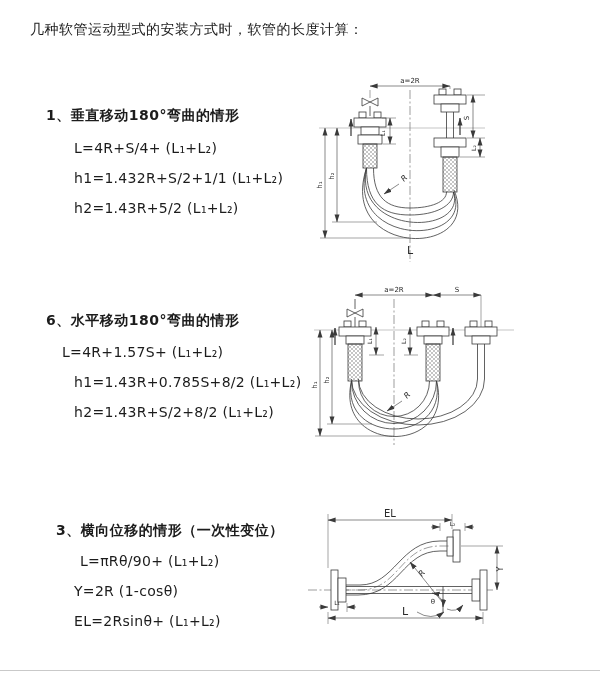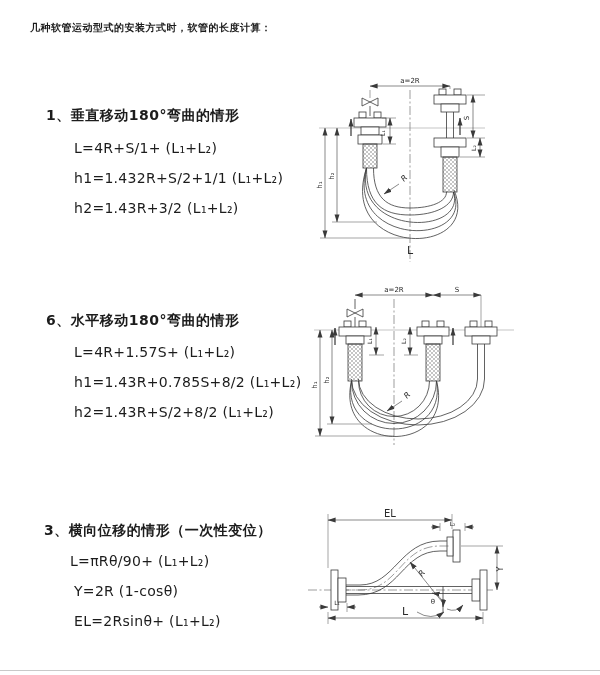--- a/index.html
+++ b/index.html
@@ -2,21 +2,21 @@
 <html><head>
 <meta charset="utf-8">
 <style>
   html,body{margin:0;padding:0;}
   body{
     width:600px;height:675px;position:relative;background:#fff;
     font-family:"DejaVu Sans","Liberation Sans",sans-serif;
     color:#1c1c1c;overflow:hidden;
   }
   .abs{position:absolute;}
-  .title{left:30px;top:21px;font-size:10px;font-weight:bold;letter-spacing:.5px;text-align:center;}
+  .title{left:30px;top:21px;font-size:14px;font-weight:normal;letter-spacing:.5px;text-align:center;}
   .sec-head{font-size:14px;font-weight:bold;letter-spacing:.5px;}
   .formula{font-size:14px;letter-spacing:.3px;white-space:nowrap;}
   
   svg{overflow:visible;}
   svg text{fill:#2a2a2a;font-size:7px;font-family:"DejaVu Sans","Liberation Sans",sans-serif;}
   .ln{stroke:#3a3a3a;stroke-width:.8;fill:none;}
   .fl{stroke:#3a3a3a;stroke-width:.8;fill:#ffffff;}
   .br{stroke:#3a3a3a;stroke-width:.8;fill:url(#hatch);}
   .dim{stroke:#3a3a3a;stroke-width:.6;fill:none;}
   .ext{stroke:#4a4a4a;stroke-width:.5;fill:none;}
@@ -38,31 +38,31 @@
     </marker>
     <pattern id="hatch" width="4" height="4" patternUnits="userSpaceOnUse">
       <path d="M0,4 L4,0 M0,0 L4,4 M-1,1 L1,-1 M3,5 L5,3 M-1,3 L1,5 M3,-1 L5,1" stroke="#8a8a8a" stroke-width="0.5"></path>
     </pattern>
   </defs>
 </svg>
 
 <div class="abs title">几种软管运动型式的安装方式时，软管的长度计算：</div>
 
 <div class="abs sec-head" style="left:46px;top:107px">1、垂直移动180°弯曲的情形</div>
-<div class="abs formula" style="left:74px;top:140px">L=4R+S/1+ (L₁+L₂)</div>
+<div class="abs formula" style="left:74px;top:140px">L=4R+S/4+ (L₁+L₂)</div>
 <div class="abs formula" style="left:74px;top:170px">h1=1.432R+S/2+1/1 (L₁+L₂)</div>
-<div class="abs formula" style="left:74px;top:200px">h2=1.43R+3/2 (L₁+L₂)</div>
+<div class="abs formula" style="left:74px;top:200px">h2=1.43R+5/2 (L₁+L₂)</div>
 
 <div class="abs sec-head" style="left:46px;top:312px">6、水平移动180°弯曲的情形</div>
-<div class="abs formula" style="left:74px;top:344px">L=4R+1.57S+ (L₁+L₂)</div>
+<div class="abs formula" style="left:62px;top:344px">L=4R+1.57S+ (L₁+L₂)</div>
 <div class="abs formula" style="left:74px;top:374px">h1=1.43R+0.785S+8/2 (L₁+L₂)</div>
 <div class="abs formula" style="left:74px;top:404px">h2=1.43R+S/2+8/2 (L₁+L₂)</div>
 
-<div class="abs sec-head" style="left:44px;top:522px">3、横向位移的情形（一次性变位）</div>
-<div class="abs formula" style="left:70px;top:553px">L=πRθ/90+ (L₁+L₂)</div>
+<div class="abs sec-head" style="left:56px;top:522px">3、横向位移的情形（一次性变位）</div>
+<div class="abs formula" style="left:80px;top:553px">L=πRθ/90+ (L₁+L₂)</div>
 <div class="abs formula" style="left:74px;top:583px">Y=2R (1-cosθ)</div>
 <div class="abs formula" style="left:74px;top:613px">EL=2Rsinθ+ (L₁+L₂)</div>
 
 <svg class="abs" style="left:315px;top:72px" width="285" height="195" viewBox="0 0 285 195">
   <g>
     <path class="cl" d="M95,18 V190"></path>
     <path class="thin" d="M4,56 H170"></path>
   </g>
   <g>
     <line class="dim" x1="55" y1="14" x2="135" y2="14" marker-start="url(#arr)" marker-end="url(#arr)"></line>

